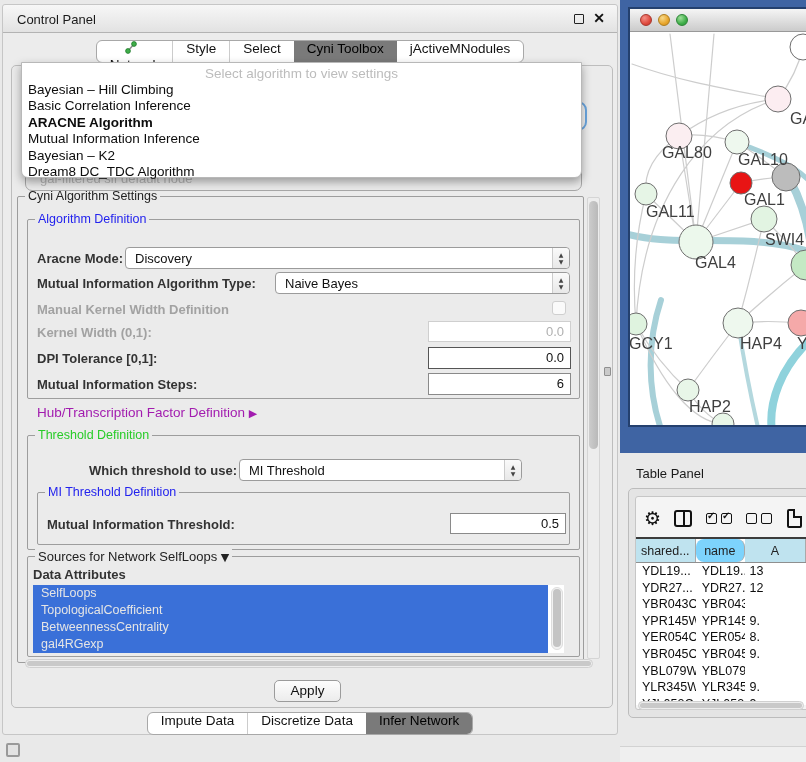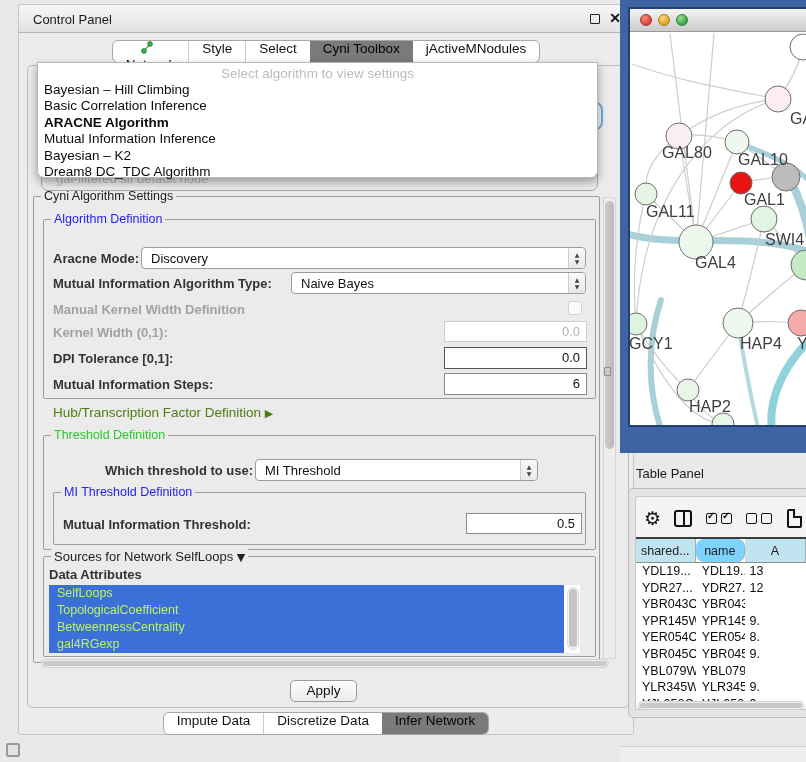--- a/index.html
+++ b/index.html
@@ -1,20 +1,20 @@
 <!DOCTYPE html>
 <html><head>
 <meta charset="utf-8">
 <style>
   * { margin:0; padding:0; box-sizing:border-box; }
   html,body { width:806px; height:762px; font-family:"Liberation Sans",sans-serif; background:#e9e9e9; position:relative; overflow:hidden; }
   .abs { position:absolute; }
 
   
-  .control-panel { left:18px; top:4px; width:616px; height:731px; background:#ececec; border:1px solid #c6c6c6; border-radius:3px; }
+  .control-panel { left:2px; top:4px; width:616px; height:731px; background:#ececec; border:1px solid #c6c6c6; border-radius:3px; }
   .cp-titlebar { left:0; top:0; right:0; height:28px; background:linear-gradient(#f7f7f7,#e2e2e2); border-bottom:1px solid #b3b3b3; border-radius:3px 3px 0 0; }
   .cp-title { left:14px; top:7px; font-size:13px; color:#1a1a1a; }
   .float-btn { right:33px; top:9px; width:10px; height:10px; border:1.6px solid #222; border-radius:1px; }
   .close-btn { right:12px; top:5px; font-size:14px; font-weight:bold; color:#111; }
 
   
   .tabbar { left:0; right:0; top:35px; display:flex; justify-content:center; }
   .tabbar-inner { display:inline-flex; border:1px solid #a8a8a8; border-radius:6px; background:#fff; height:23px; overflow:hidden; align-items:stretch; }
   .tab { display:flex; align-items:center; padding:0 13px; font-size:13.5px; color:#111; border-left:1px solid #ccc;flex-direction:column; }
   .tab:first-child { border-left:none; }
@@ -44,26 +44,26 @@
 
   .lbl { position:absolute; font-size:13px; font-weight:bold; color:#333; white-space:nowrap; }
   .lbl.disabled { color:#a2a2a2; }
   .combo { position:absolute; background:#fff; border:1px solid #9b9b9b; border-radius:4px; height:22px; }
   .combo .val { position:absolute; left:9px; top:3px; font-size:13px; color:#111; }
   .combo .spin { position:absolute; right:0; top:0; width:17px; height:100%; border-left:1px solid #ccc; background:linear-gradient(#fafafa,#e8e8e8); border-radius:0 4px 4px 0; font-size:6px; color:#444; text-align:center; line-height:7px; padding-top:3px; font-family:"DejaVu Sans",sans-serif; }
   .field { position:absolute; background:#fff; border:1px solid #8a8a8a; height:21px; font-size:13px; color:#111; text-align:right; padding:2px 6px 0 0; }
   .field.disabled { border-color:#cfcfcf; color:#b0b0b0; }
   .field.dark { border:1.5px solid #555; }
   .checkbox { position:absolute; width:14px; height:14px; border:1.5px solid #cfcfcf; border-radius:3px; background:#fafafa; }
-  .expander { position:absolute; font-size:13.5px; color:#4d7c0f;text-align:center; }
+  .expander { position:absolute; font-size:13.5px; color:#a21caf;text-align:center; }
   .tri { font-size:11px; position:relative; top:0px; font-family:"DejaVu Sans",sans-serif; }
 
   
   .attr-list { left:30px; top:580px; width:531px; height:68px; background:#fff; overflow:hidden; }
-  .attr-item { height:17px; line-height:17px; padding-left:8px; font-size:12.5px; color:#bef264; background:#3a70d8; width:515px; }
+  .attr-item { height:17px; line-height:17px; padding-left:8px; font-size:12.5px; color:#e5e5e5; background:#3a70d8; width:515px; }
   .list-vscroll { position:absolute; right:1px; top:2px; width:12px; height:63px; background:#f2f2f2; border:1px solid #ddd; border-radius:6px; }
   .list-vscroll .thumb { position:absolute; left:1px; top:1px; width:8px; height:58px; background:#c4c4c4; border-radius:5px; }
 
   .hscroll { position:absolute; height:9px; background:#ededed; border:1px solid #d0d0d0; border-radius:5px; }
   .hscroll .thumb { position:absolute; left:1px; top:1px; bottom:1px; right:1px; background:#c9c9c9; border-radius:4px; }
 
   .vscroll { left:584px; top:192px; width:13px; height:462px; background:#ededed; border:1px solid #d5d5d5; border-radius:2px; }
   .vscroll .thumb { position:absolute; left:1px; top:3px; width:9px; height:248px; background:linear-gradient(90deg,#cccccc,#b9b9b9); border-radius:5px; }
 
   .apply-btn { left:271px; top:675px; width:67px; height:22px; background:linear-gradient(#fdfdfd,#ececec); border:1px solid #9b9b9b; border-radius:5px; font-size:13.5px; color:#111; text-align:center; line-height:20px; }

